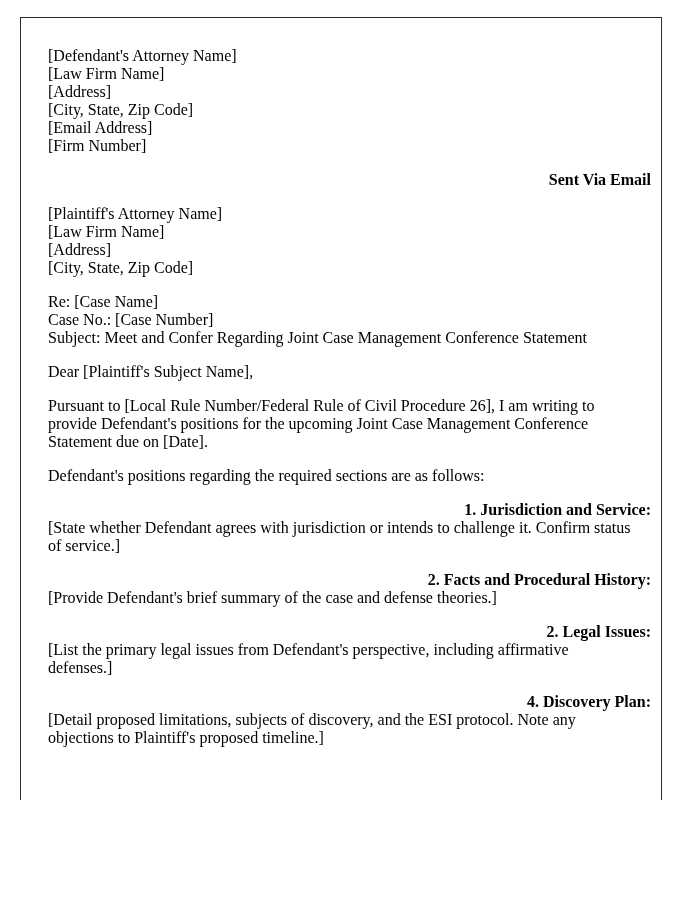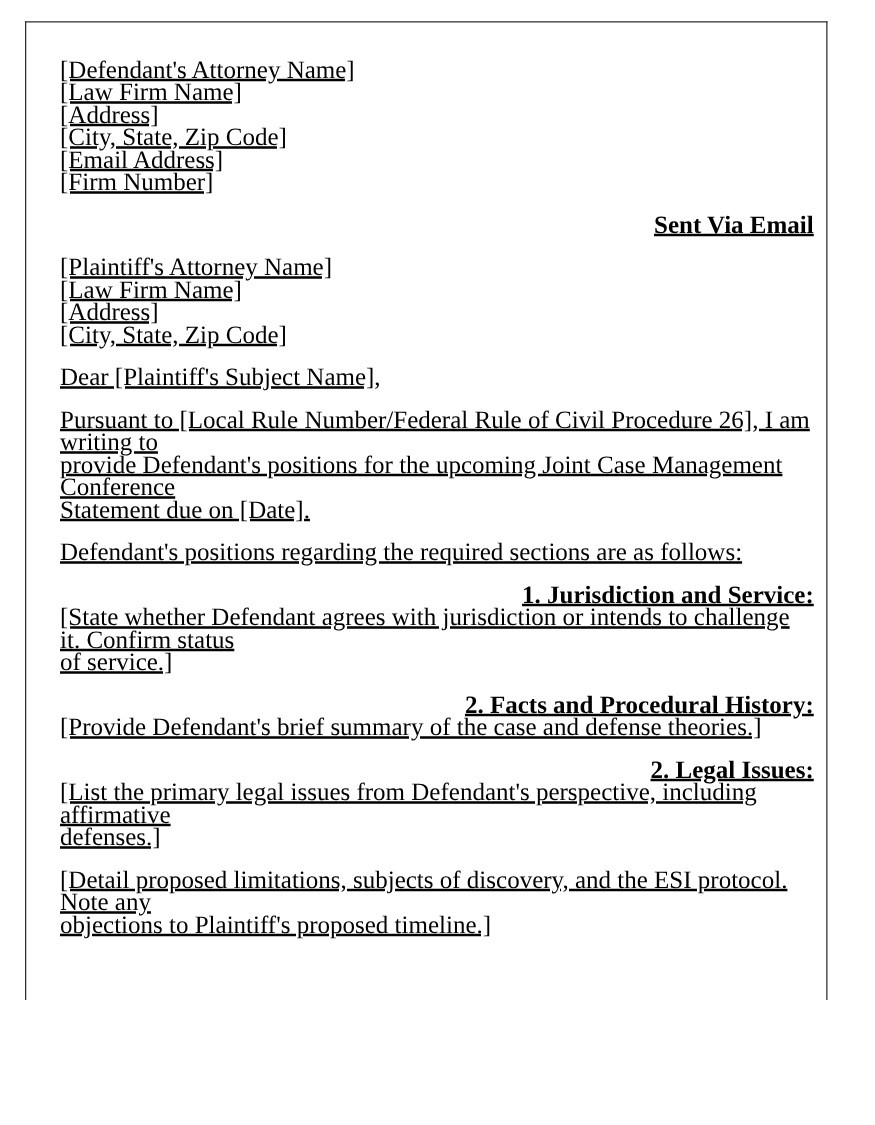--- a/index.html
+++ b/index.html
@@ -23,23 +23,22 @@
     height: 783px;
     box-sizing: border-box;
     border-top: 1.5px solid #2d2d2d;
     border-left: 1.5px solid #2d2d2d;
     border-right: 1.5px solid #2d2d2d;
     border-bottom: none;
     padding: 29px 10px 0 27px;
     background: #ffffff;
   }
   .letter {
-    font-size: 20px;
+    font-size: 16px;
     line-height: 18px;
-    text-decoration: underline;
   }
   .block {
     margin: 0 0 16px 0;
   }
   .block:last-child {
     margin-bottom: 0;
   }
   .bold {
     font-weight: 700;
     text-align: right;
@@ -69,20 +68,25 @@
 
     <div class="block line bold">Sent Via Email</div>
 
     <div class="block">
       <div class="line">[Plaintiff's Attorney Name]</div>
       <div class="line">[Law Firm Name]</div>
       <div class="line">[Address]</div>
       <div class="line">[City, State, Zip Code]</div>
     </div>
 
+    <div class="block">
+      <div class="line">Re: [Case Name]</div>
+      <div class="line">Case No.: [Case Number]</div>
+      <div class="line">Subject: Meet and Confer Regarding Joint Case Management Conference Statement</div>
+    </div>
 
     <div class="block line">Dear [Plaintiff's Subject Name],</div>
 
     <div class="block wrap">Pursuant to [Local Rule Number/Federal Rule of Civil Procedure 26], I am writing to
 provide Defendant's positions for the upcoming Joint Case Management Conference
 Statement due on [Date].</div>
 
     <div class="block line">Defendant's positions regarding the required sections are as follows:</div>
 
     <div class="block">
@@ -96,18 +100,19 @@
       <div class="wrap">[Provide Defendant's brief summary of the case and defense theories.]</div>
     </div>
 
     <div class="block">
       <div class="bold line">2. Legal Issues:</div>
       <div class="wrap">[List the primary legal issues from Defendant's perspective, including affirmative
 defenses.]</div>
     </div>
 
     <div class="block">
+      <div class="bold line">4. Discovery Plan:</div>
       <div class="wrap">[Detail proposed limitations, subjects of discovery, and the ESI protocol. Note any
 objections to Plaintiff's proposed timeline.]</div>
     </div>
 
   </div>
 </div>
 
 </body></html>

